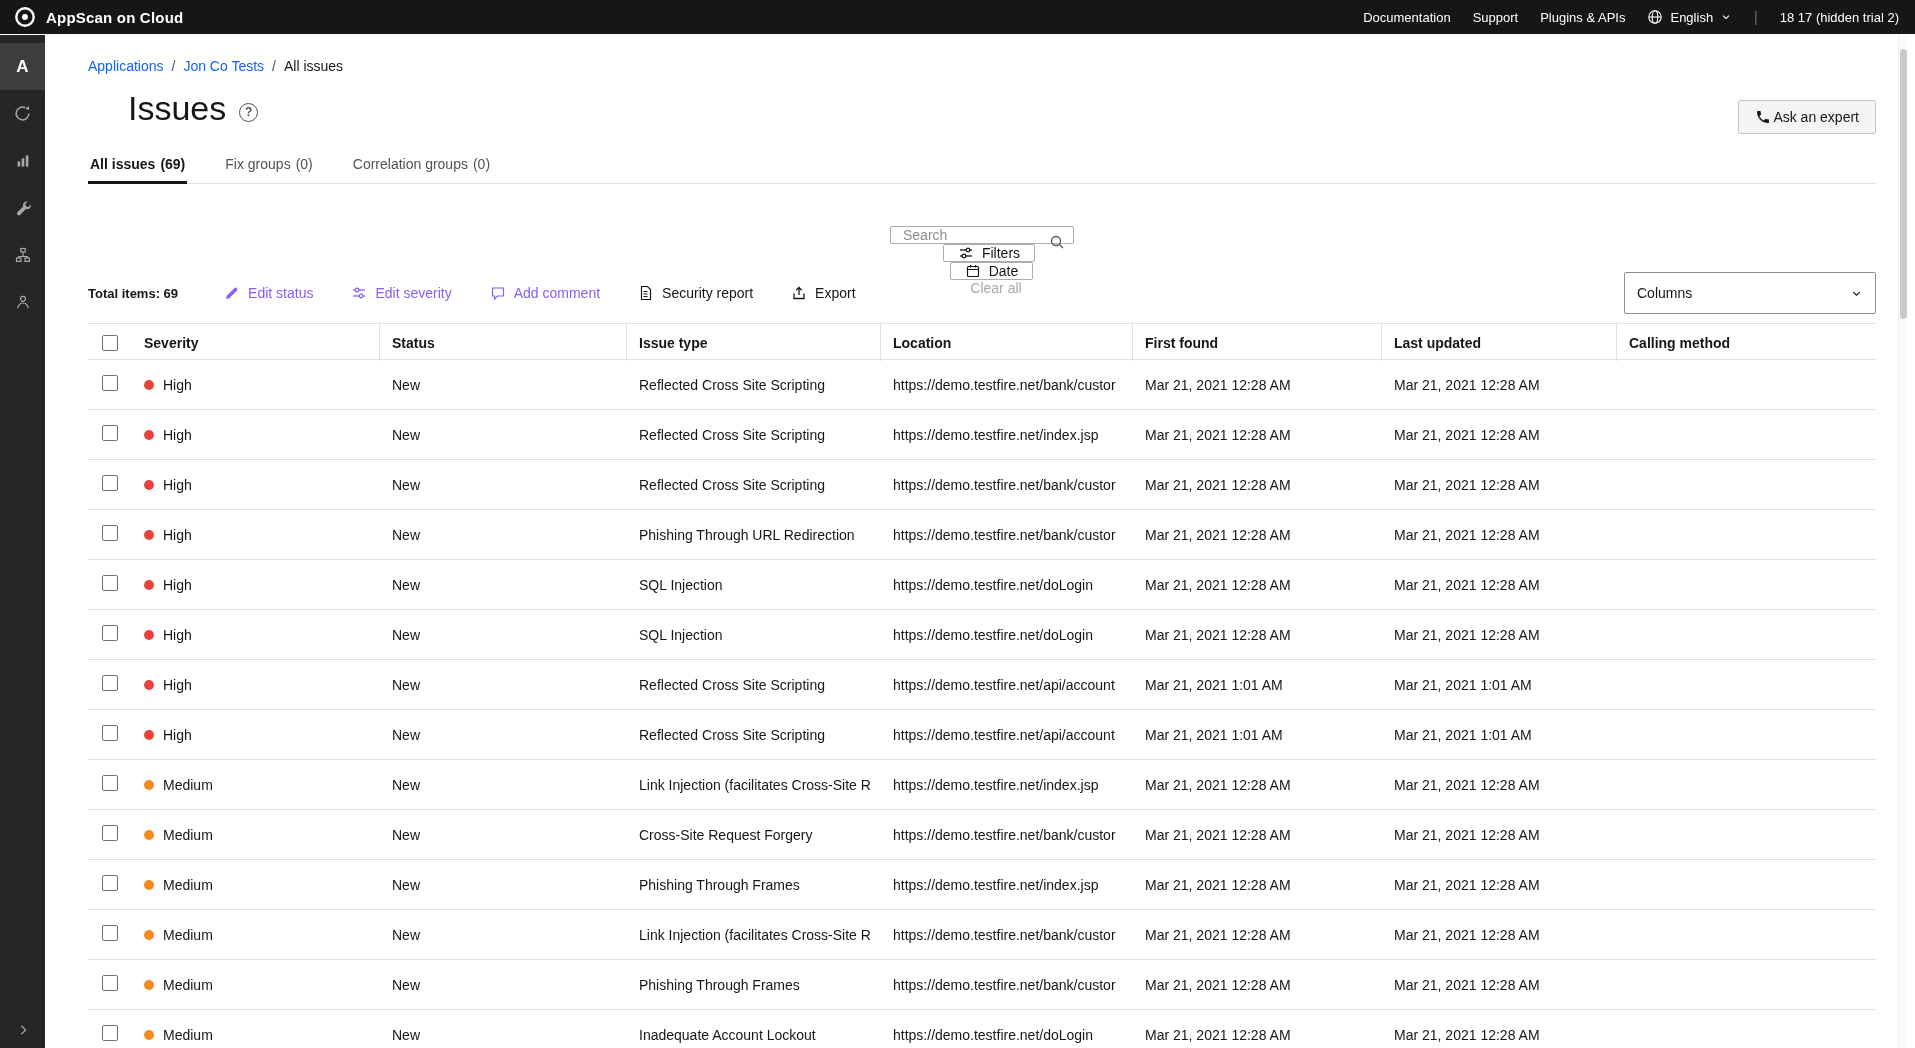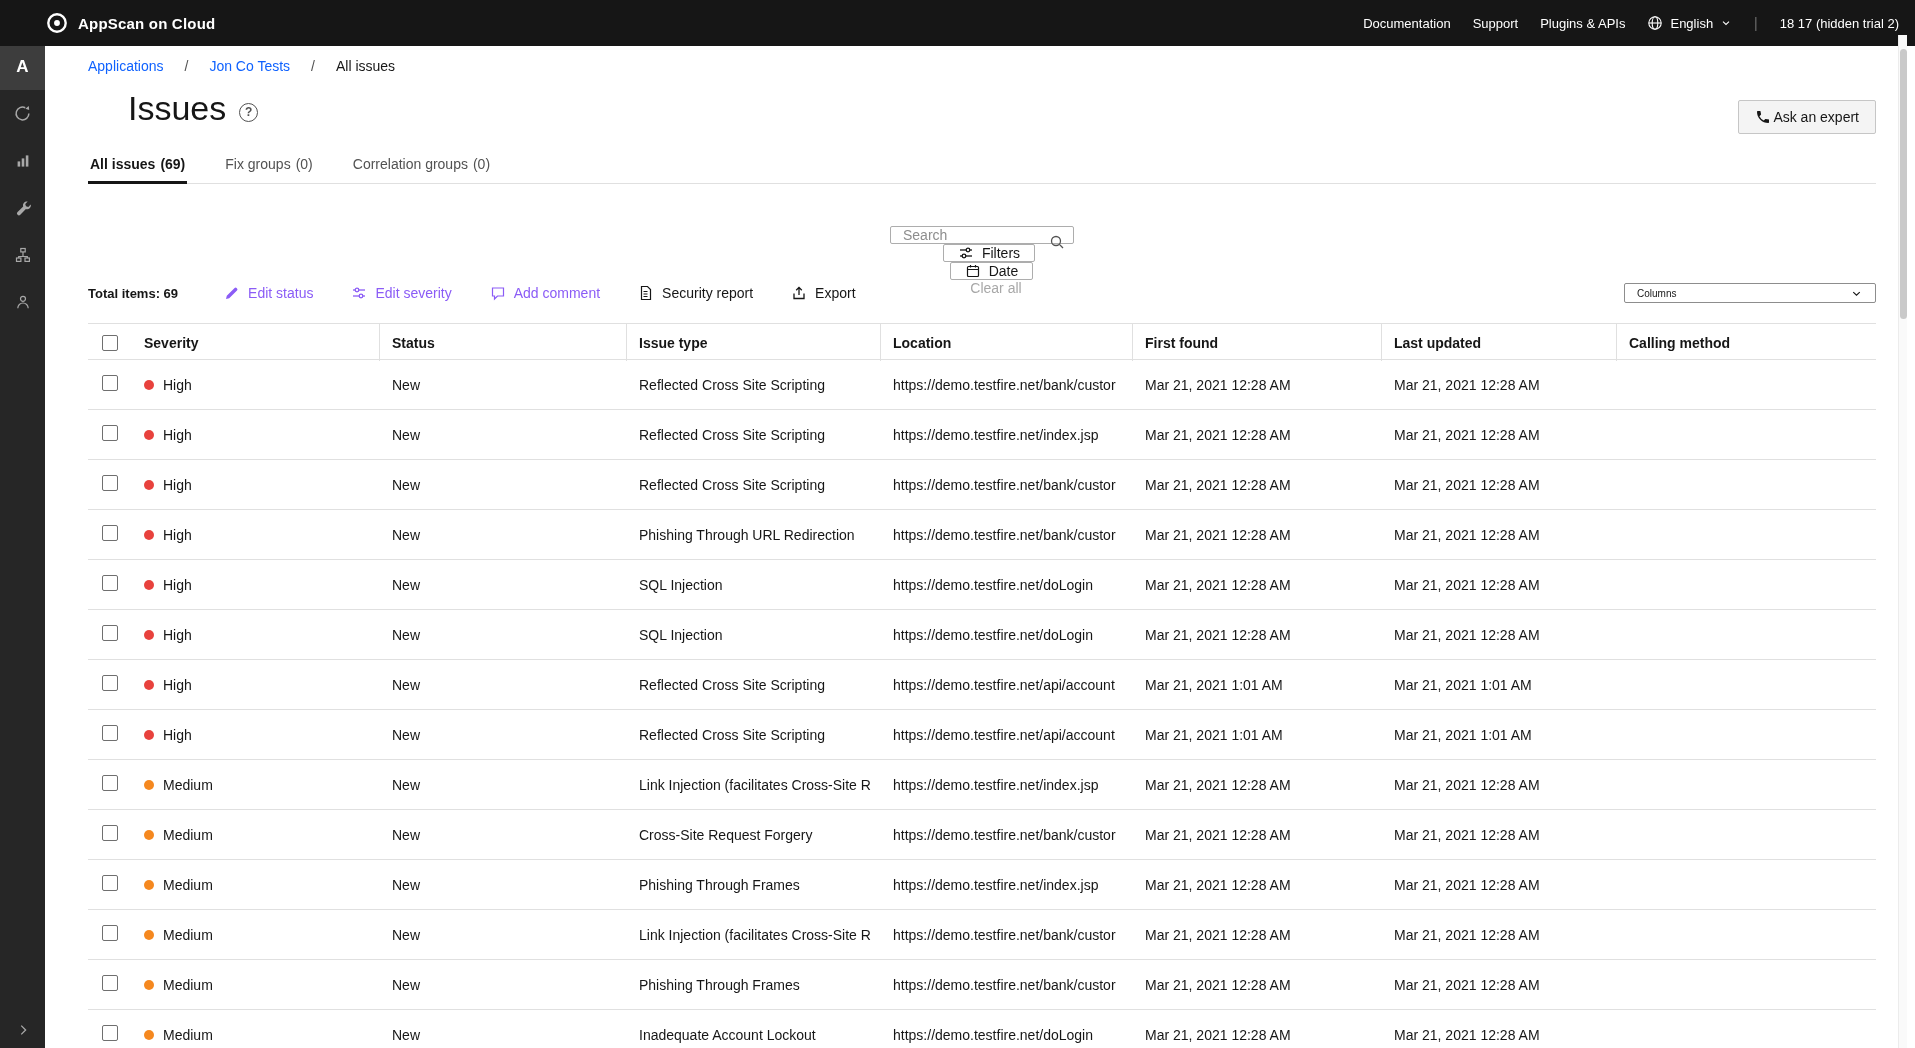--- a/index.html
+++ b/index.html
@@ -5,24 +5,23 @@
   * { box-sizing: border-box; margin: 0; padding: 0; }
   html, body {
     width: 1915px; height: 1048px; overflow: hidden;
     background: #fff; color: #161616;
     font-family: "Liberation Sans", sans-serif;
   }
   svg { display: block; }
 
   
   .app-header {
-    position: absolute; top: 0; left: 0; width: 1915px; height: 46px;
+    position: absolute; top: 0; left: 0; width: 1915px; height: 34px;
     background: #161616; display: flex; align-items: center; justify-content: space-between;
     z-index: 10;
-    padding-left: 32px;
   }
   .header-left { display: flex; align-items: center; gap: 10px; padding-left: 14px; }
   .app-title { color: #fff; font-size: 15px; font-weight: 700; letter-spacing: .2px; }
   .header-right { display: flex; align-items: center; gap: 22px; padding-right: 16px; color: #fff; font-size: 13px; }
   .header-link { color: #fff; cursor: pointer; white-space: nowrap; }
   .lang { display: flex; align-items: center; gap: 7px; cursor: pointer; }
   .hdr-sep { color: #6f6f6f; font-size: 14px; }
   .account { white-space: nowrap; }
 
   
@@ -38,21 +37,21 @@
   .app-letter { font-size: 17px; font-weight: 700; line-height: 1; }
   .side-expand {
     position: absolute; bottom: 4px; left: 0; width: 45px; height: 28px;
     display: flex; align-items: center; justify-content: center; color: #a8a8a8; cursor: pointer;
   }
 
   
   .main { position: absolute; top: 35px; left: 45px; width: 1870px; height: 1013px; background: #fff; }
   .content { padding: 0 39px 0 43px; }
 
-  .breadcrumb { padding-top: 23px; font-size: 14px; display: flex; align-items: flex-end; gap: 21px; }
+  .breadcrumb { padding-top: 23px; font-size: 14px; display: flex; align-items: flex-end; gap: 8px; }
   .crumb-link { color: #0f62fe; cursor: pointer; }
   .crumb-sep { color: #525252; }
   .crumb-current { color: #161616; }
 
   .title-row { margin-top: 14px; display: flex; align-items: flex-start; justify-content: space-between; height: 40px; }
   .title-wrap { display: flex; align-items: center; gap: 13px; }
   .page-title { font-size: 34px; font-weight: 400; color: #161616; line-height: 40px; margin-left: 40px; }
   .help-icon {
     width: 19px; height: 19px; border: 1.4px solid #525252; border-radius: 50%;
     display: flex; align-items: center; justify-content: center;
@@ -89,23 +88,23 @@
   .action-row { margin-top: 17px; display: flex; align-items: center; justify-content: space-between; height: 34px; }
   .left-actions { display: flex; align-items: center; }
   .total-items { font-size: 13px; font-weight: 700; margin-right: 46px; white-space: nowrap; }
   .action-btn {
     display: flex; align-items: center; gap: 8px; margin-right: 38px;
     background: none; border: none; font-size: 14px; cursor: pointer;
     font-family: "Liberation Sans", sans-serif; color: #161616; white-space: nowrap;
   }
   .action-btn.disabled { color: #8b5cf6; cursor: default; }
   .columns-select {
-    width: 252px; height: 20px; border: 1px solid #8d8d8d; border-radius: 2px;
+    width: 252px; height: 42px; border: 1px solid #8d8d8d; border-radius: 2px;
     display: flex; align-items: center; justify-content: space-between;
-    padding: 0 12px; font-size: 10px; color: #161616; cursor: pointer; background: #fff;
+    padding: 0 12px; font-size: 14px; color: #161616; cursor: pointer; background: #fff;
   }
 
   
   .issues-table { margin-top: 13px; }
   .thead, .trow {
     display: grid;
     grid-template-columns: 44px 248px 247px 254px 252px 249px 235px minmax(0,1fr);
     align-items: center;
   }
   .thead { height: 37px; border-top: 1px solid #e0e0e0; border-bottom: 1px solid #e0e0e0; }

